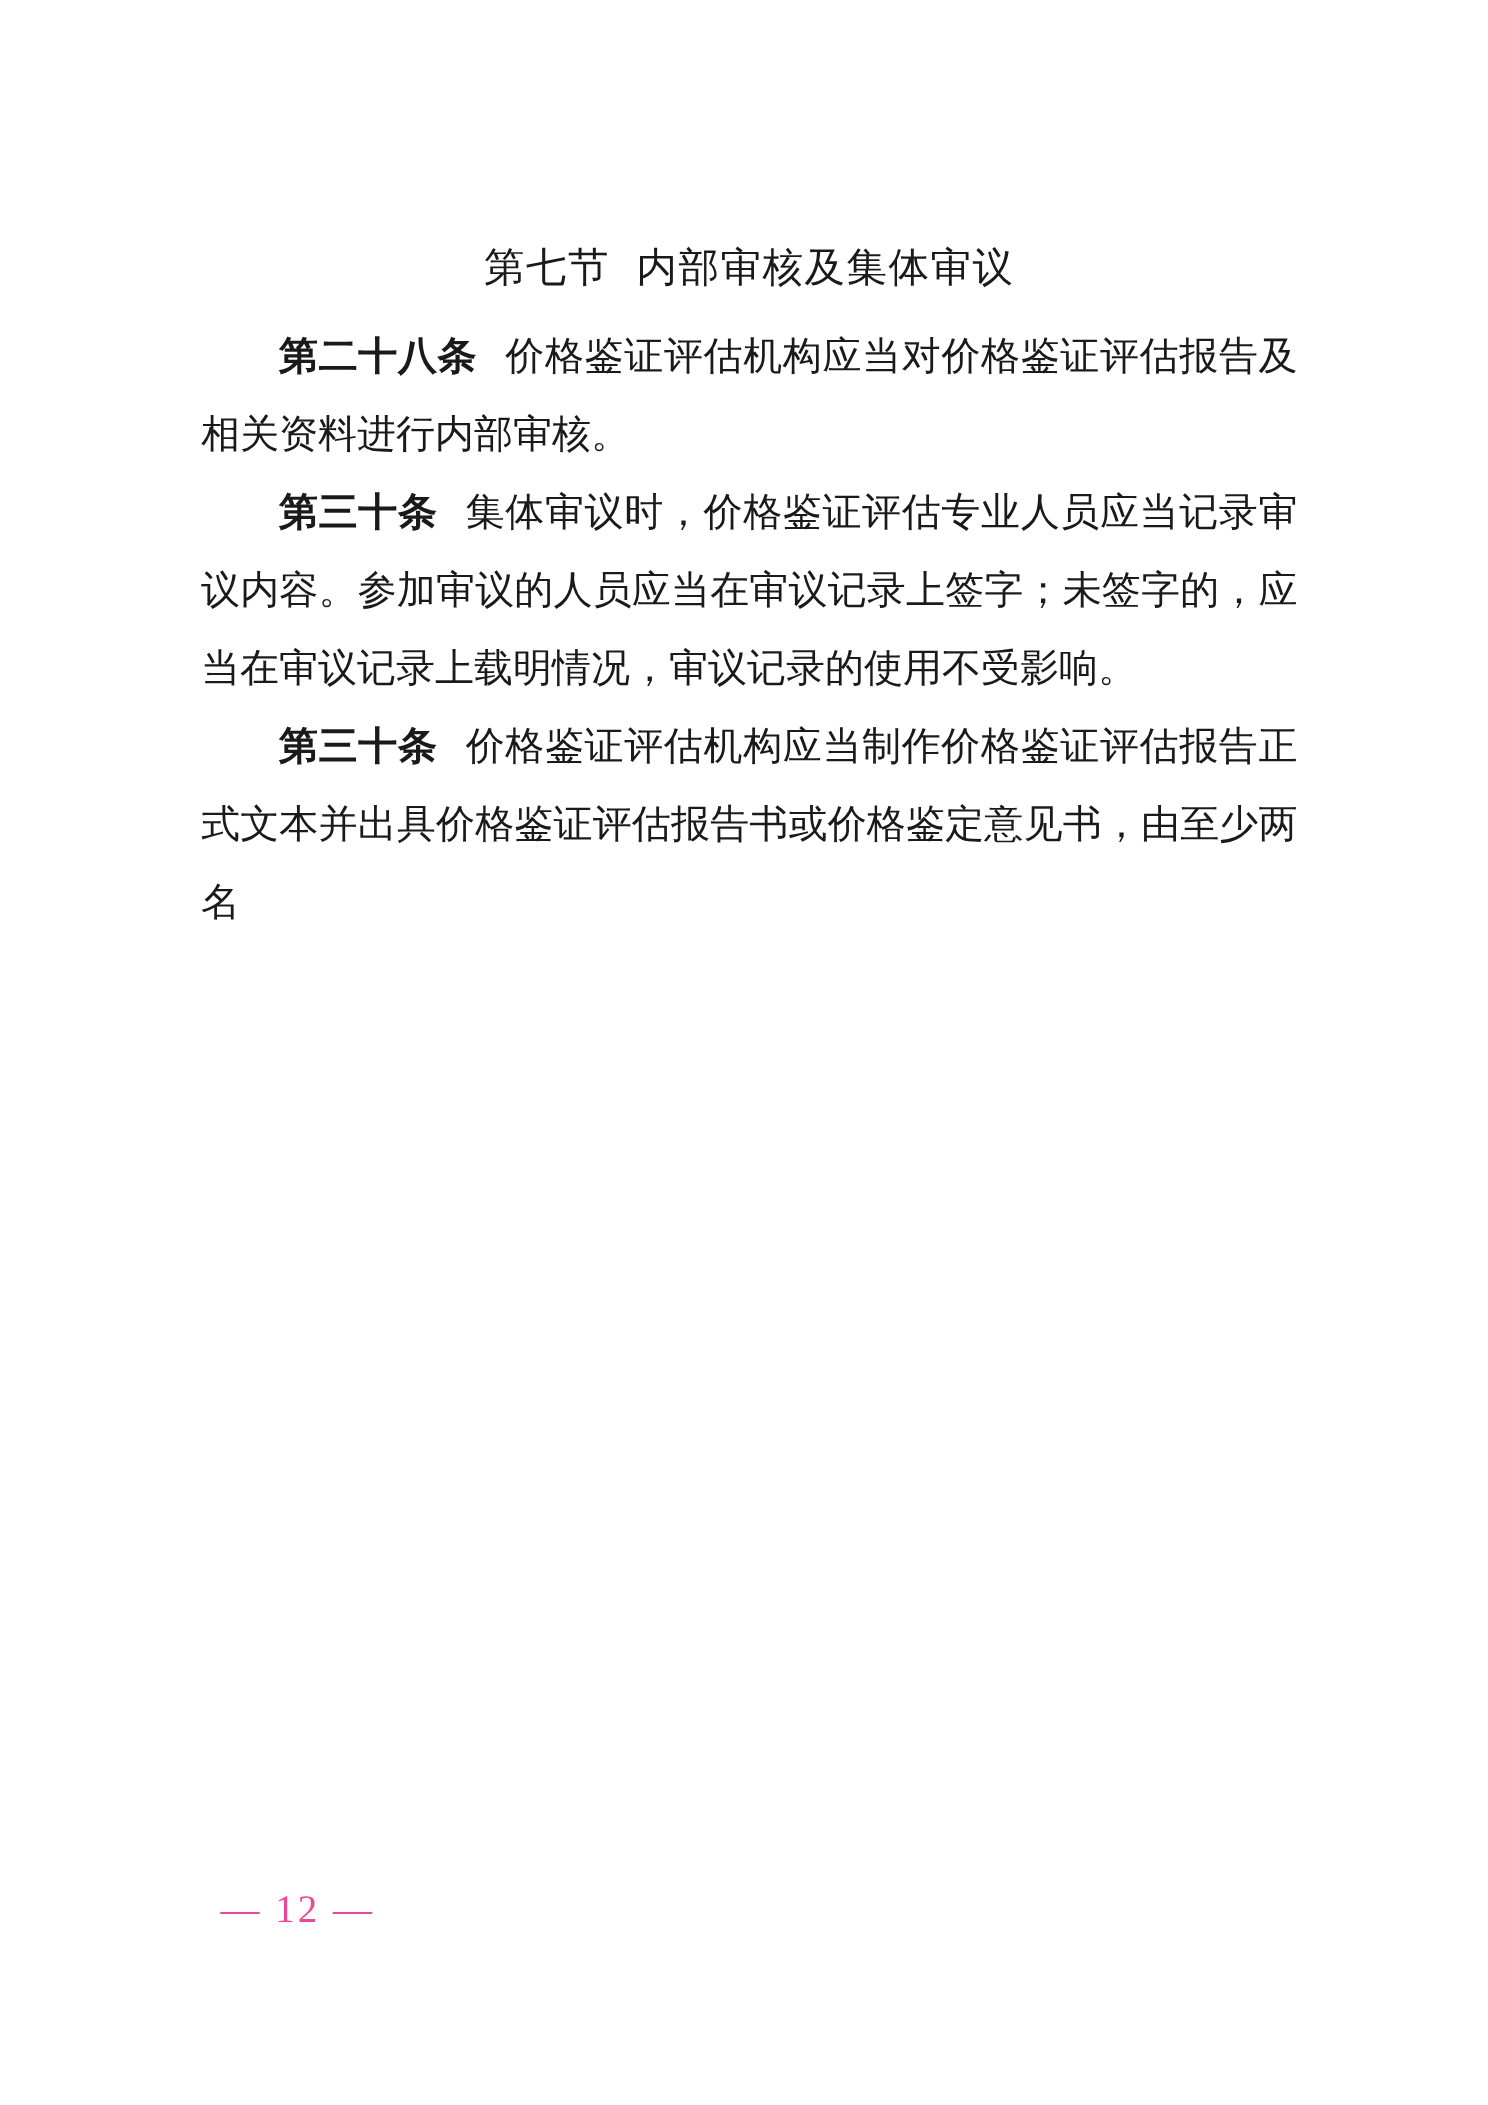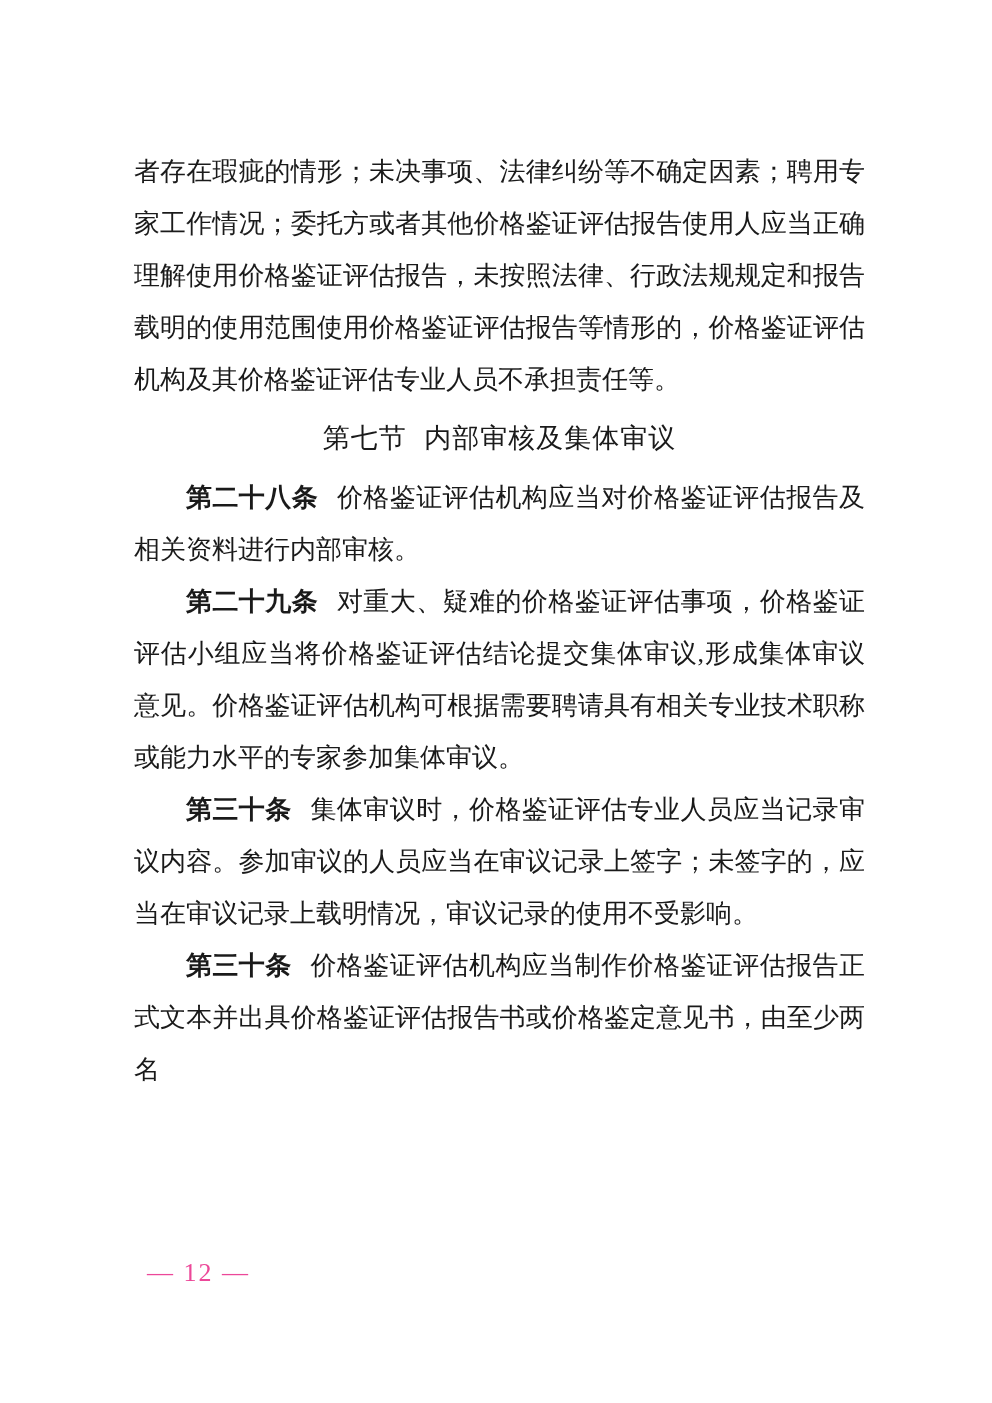--- a/index.html
+++ b/index.html
@@ -61,23 +61,21 @@
     line-height: 40px;
     letter-spacing: 2px;
     color: #ec4899;
   }
 </style>
 </head>
 <body>
 
 <div class="page">
   <main class="doc" id="doc">
-      <p class="para continuation">者存在瑕疵的情形；未决事项、法律纠纷等不确定因素；聘用专家工作情况；委托方或者其他价格鉴证评估报告使用人应当正确理解使用价格鉴证评估报告，未按照法律、行政法规规定和报告载明的使用范围使用价格鉴证评估报告等情形的，价格鉴证评估机构及其价格鉴证评估专业人员不承担责任等。</p>
       <h2 class="section-heading"><span class="h-label">第七节</span><span class="h-title">内部审核及集体审议</span></h2>
       <p class="para article"><span class="art-label">第二十八条</span><span class="art-text">价格鉴证评估机构应当对价格鉴证评估报告及相关资料进行内部审核。</span></p>
-      <p class="para article"><span class="art-label">第二十九条</span><span class="art-text">对重大、疑难的价格鉴证评估事项，价格鉴证评估小组应当将价格鉴证评估结论提交集体审议,形成集体审议意见。价格鉴证评估机构可根据需要聘请具有相关专业技术职称或能力水平的专家参加集体审议。</span></p>
       <p class="para article"><span class="art-label">第三十条</span><span class="art-text">集体审议时，价格鉴证评估专业人员应当记录审议内容。参加审议的人员应当在审议记录上签字；未签字的，应当在审议记录上载明情况，审议记录的使用不受影响。</span></p>
       <p class="para article"><span class="art-label">第三十条</span><span class="art-text">价格鉴证评估机构应当制作价格鉴证评估报告正式文本并出具价格鉴证评估报告书或价格鉴定意见书，由至少两名</span></p>
     </main>
   <div class="footer">
     <span>— 12 —</span>
   </div>
 </div>
 
 </body></html>

